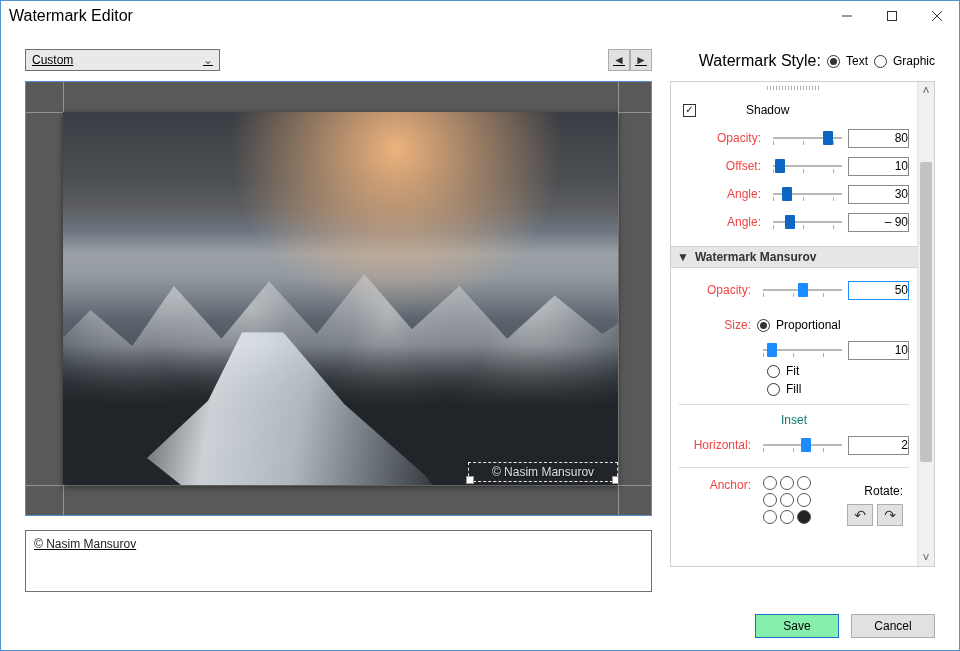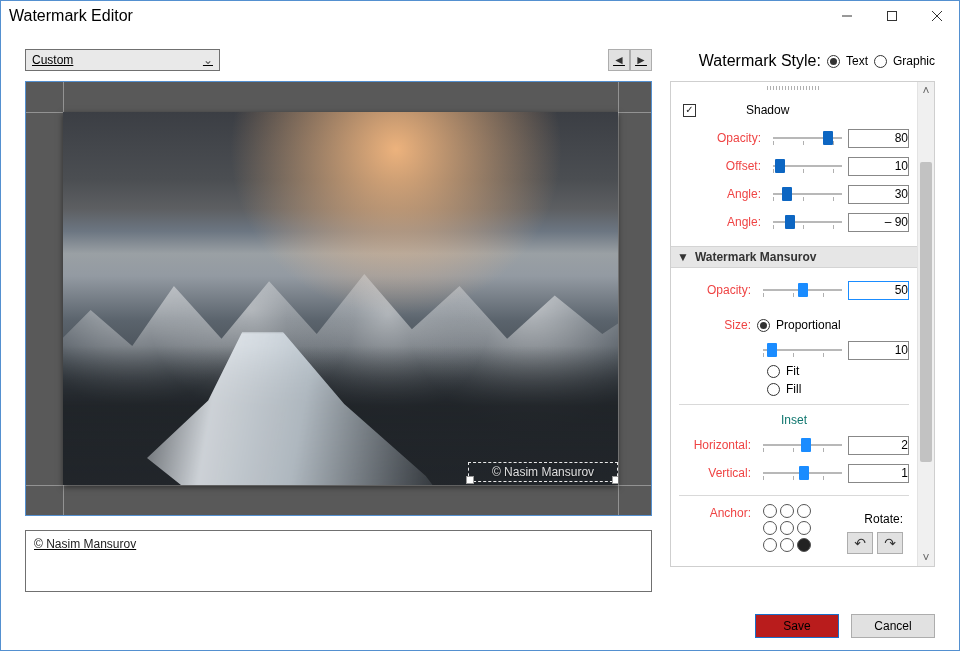--- a/index.html
+++ b/index.html
@@ -93,21 +93,21 @@
   .anchor { display:grid; grid-template-columns:repeat(3,16px); grid-template-rows:repeat(3,16px); gap:1px; margin-left:6px; }
   .anchor .cell { border:1px solid #555; border-radius:50%; width:14px; height:14px; }
   .anchor .cell.sel { background:#222; }
 
   .rotate-block { display:flex; flex-direction:column; align-items:flex-end; gap:6px; margin-left:auto; padding-right:6px; }
   .rotbtns { display:flex; gap:4px; }
   .rotbtn { width:26px; height:22px; border:1px solid #adadad; background:#e1e1e1; display:flex; align-items:center; justify-content:center; font-size:14px; color:#333; }
 
   .footer { height:48px; display:flex; align-items:center; justify-content:flex-end; gap:12px; padding:0 24px; }
   .btn { width:84px; height:24px; border:1px solid #adadad; background:#e1e1e1; display:flex; align-items:center; justify-content:center; font-size:12px; }
-  .btn.primary { border:1px solid #1a6fc9; background:#b91c1c; }
+  .btn.primary { border:1px solid #1a6fc9; background:#86efac; }
 </style>
 </head>
 <body>
 
 <div class="window">
   <div class="titlebar">
     <div class="title">Watermark Editor</div>
     <div class="tbtn">
         <svg width="10" height="10">
           <line x1="0" y1="5" x2="10" y2="5" stroke="#333" stroke-width="1"></line>
@@ -256,29 +256,20 @@
           <div class="group-title">Inset</div>
           <div class="row">
             <div class="rlabel">Horizontal:</div>
             <div class="slider active">
                 <div class="track"></div>
                 <div class="ticks"></div>
                 <div class="thumb" style="left:55%"></div>
               </div>
             <div class="valbox">2</div>
           </div>
-          <div class="row">
-            <div class="rlabel">Vertical:</div>
-            <div class="slider active">
-                <div class="track"></div>
-                <div class="ticks"></div>
-                <div class="thumb" style="left:52%"></div>
-              </div>
-            <div class="valbox">1</div>
-          </div>
 
           <div class="hr"></div>
           <div style="display:flex; align-items:flex-end;">
             <div>
               <div class="row" style="height:auto; align-items:flex-start;">
                 <div class="rlabel" style="padding-top:2px">Anchor:</div>
                 <div class="anchor">
                   <div class="cell"></div>
                   <div class="cell"></div>
                   <div class="cell"></div>

